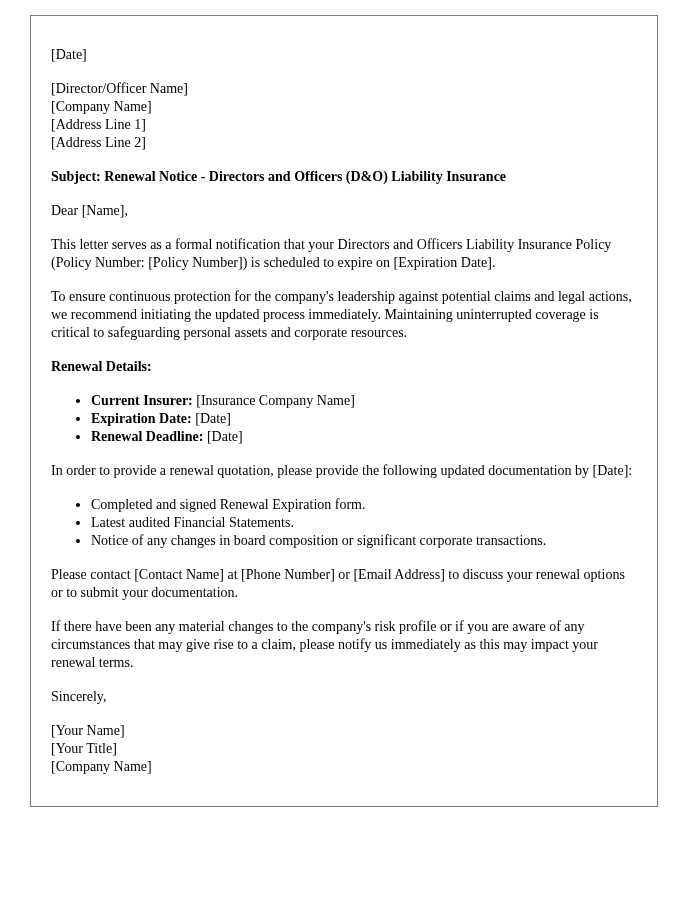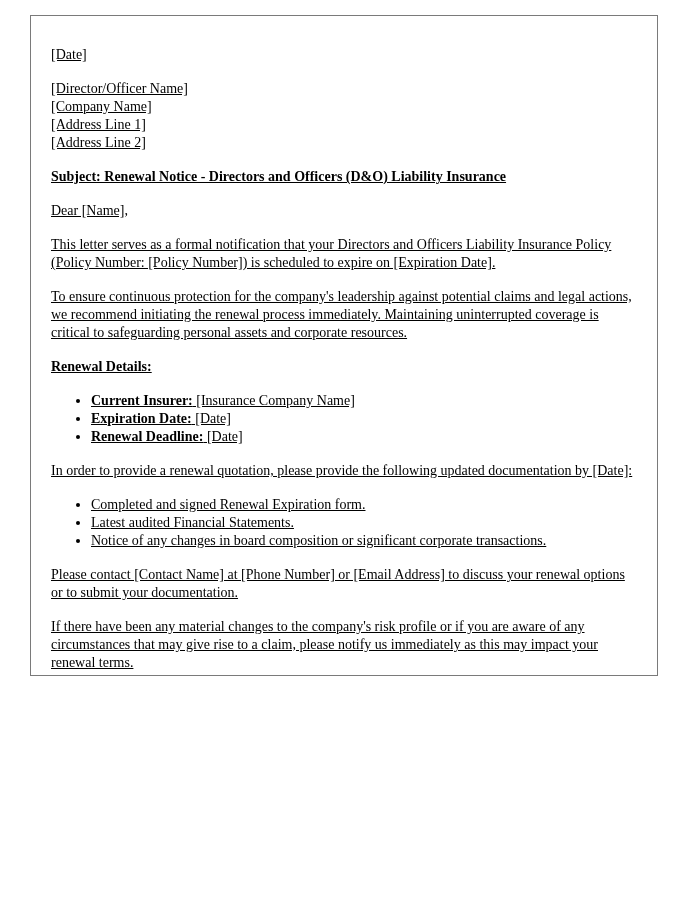--- a/index.html
+++ b/index.html
@@ -7,27 +7,26 @@
     padding: 0;
     background: #ffffff;
     width: 700px;
     height: 900px;
     font-family: "Liberation Serif", "DejaVu Serif", serif;
     color: #000000;
   }
   .page {
     box-sizing: border-box;
     width: 628px;
-    height: 661px;
+    height: 792px;
     margin: 15px 0 0 30px;
     border: 1px solid #7a7a7a;
     padding: 30px 20px 0 20px;
     overflow: hidden;
     background: #ffffff;
-    text-decoration: underline;
   }
   .para {
     margin: 0 0 16px 0;
     font-size: 14px;
     line-height: 18px;
   }
   .bold { font-weight: bold; }
   ul.list {
     margin: 8px 0 16px 0;
     padding-left: 40px;
@@ -51,21 +50,21 @@
     <div>[Address Line 1]</div>
     <div>[Address Line 2]</div>
   </div>
 
   <p class="para bold">Subject: Renewal Notice - Directors and Officers (D&amp;O) Liability Insurance</p>
 
   <p class="para">Dear [Name],</p>
 
   <p class="para">This letter serves as a formal notification that your Directors and Officers Liability Insurance Policy (Policy Number: [Policy Number]) is scheduled to expire on [Expiration Date].</p>
 
-  <p class="para">To ensure continuous protection for the company's leadership against potential claims and legal actions, we recommend initiating the renewal process immediately. Maintaining uninterrupted coverage is critical to safeguarding personal assets and corporate resources.</p>
+  <p class="para">To ensure continuous protection for the company's leadership against potential claims and legal actions, we recommend initiating the updated process immediately. Maintaining uninterrupted coverage is critical to safeguarding personal assets and corporate resources.</p>
 
   <p class="para bold">Renewal Details:</p>
 
   <ul class="list">
     <li><span class="bold">Current Insurer:</span><span> [Insurance Company Name]</span></li>
     <li><span class="bold">Expiration Date:</span><span> [Date]</span></li>
     <li><span class="bold">Renewal Deadline:</span><span> [Date]</span></li>
   </ul>
 
   <p class="para">In order to provide a renewal quotation, please provide the following updated documentation by [Date]:</p>

